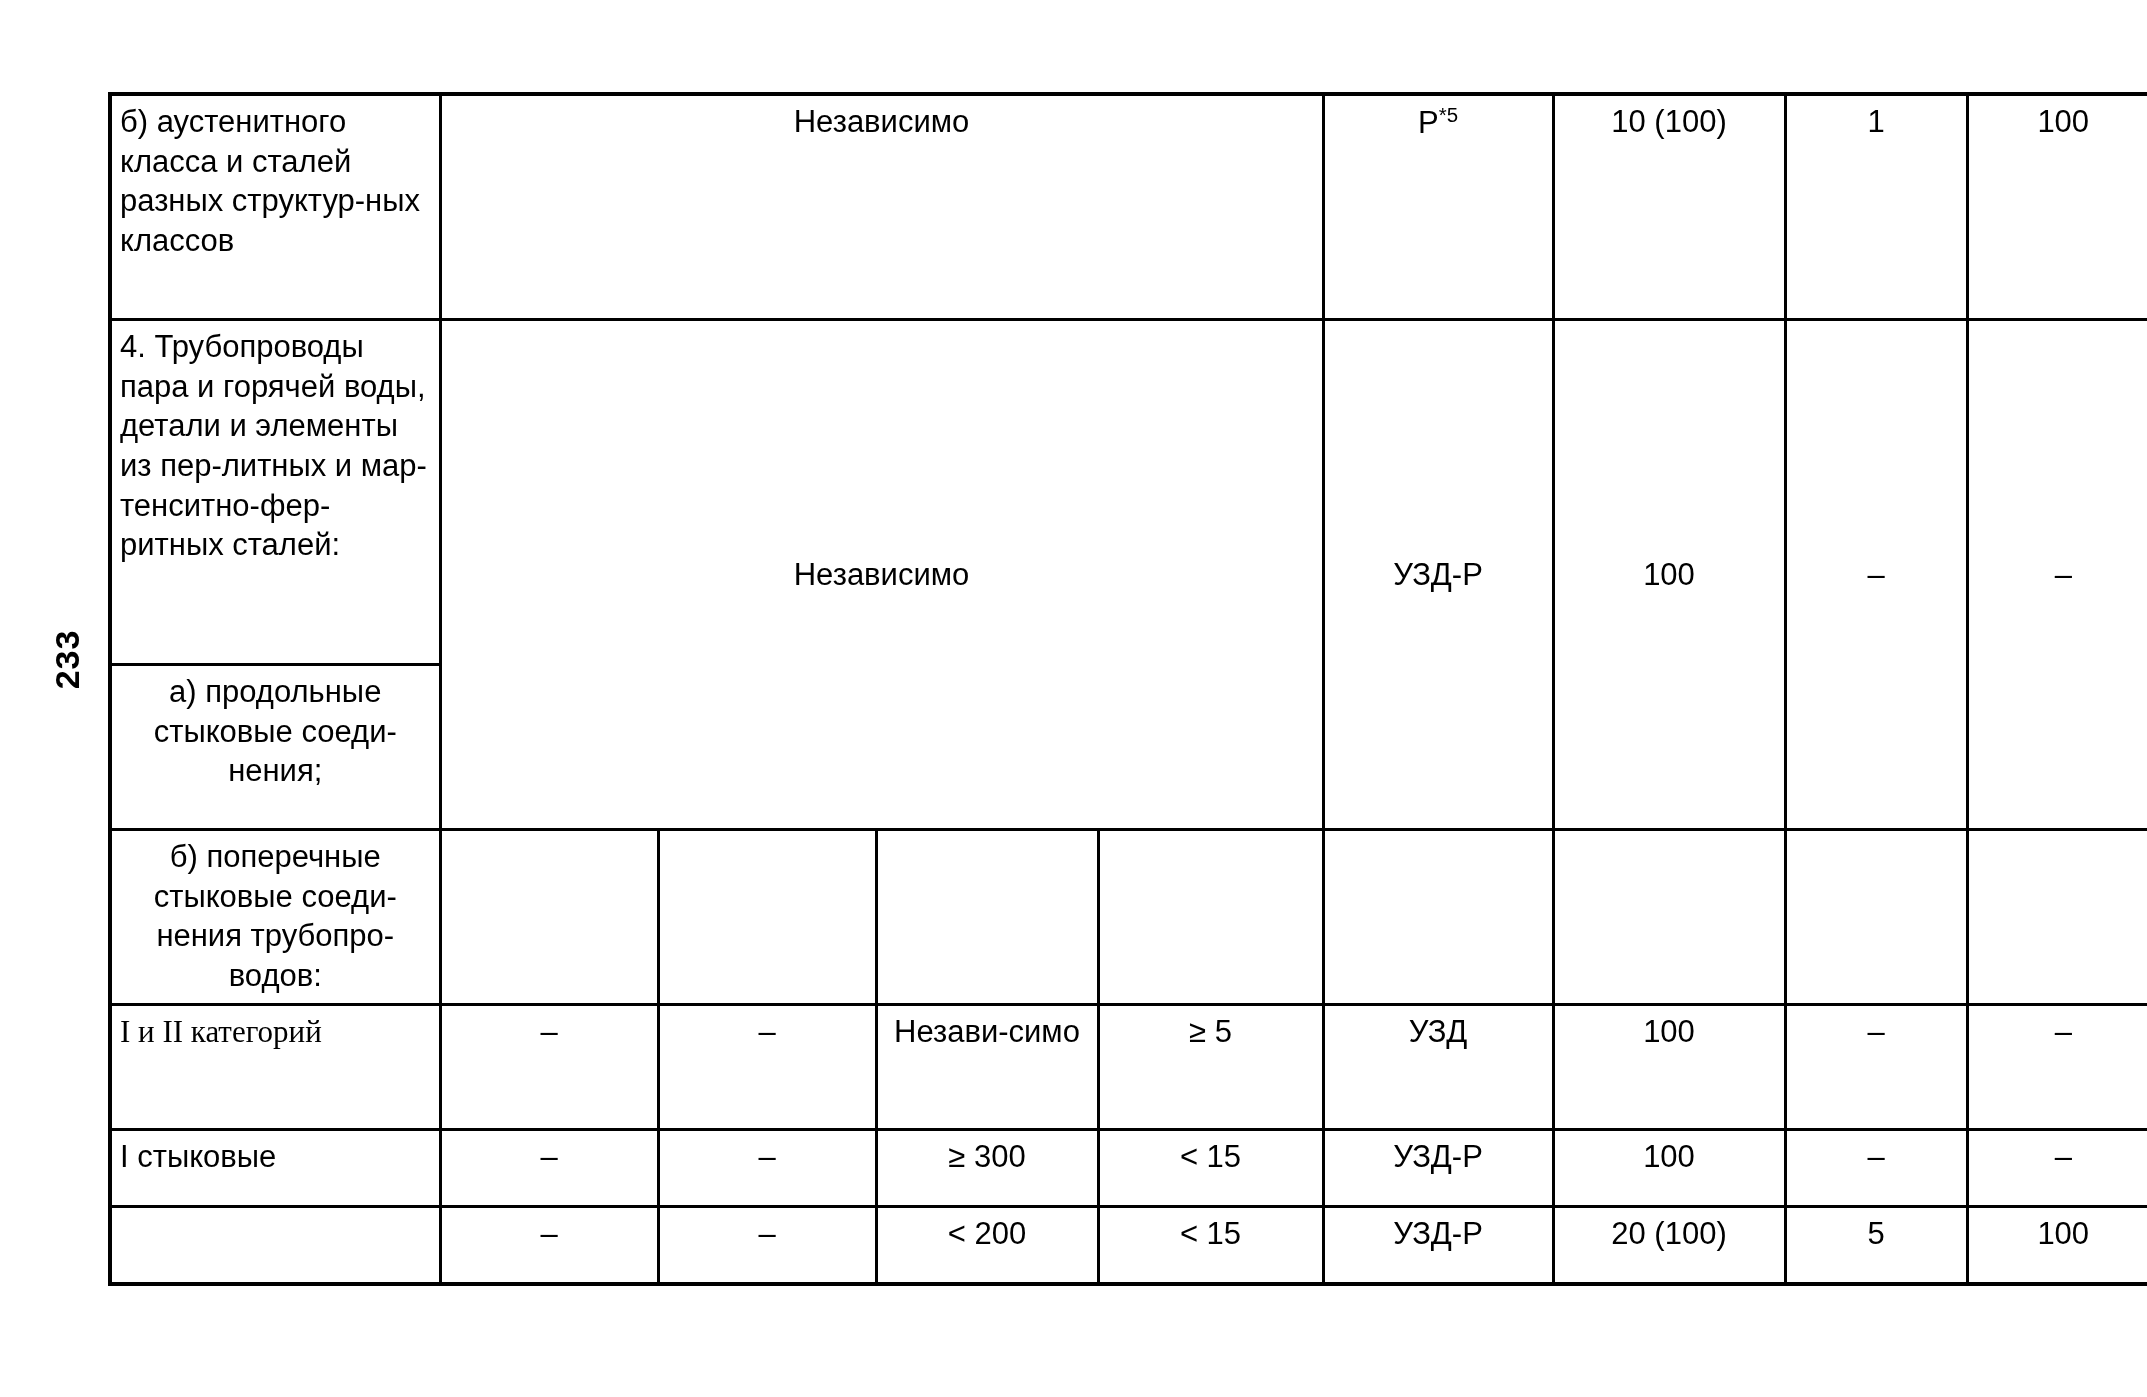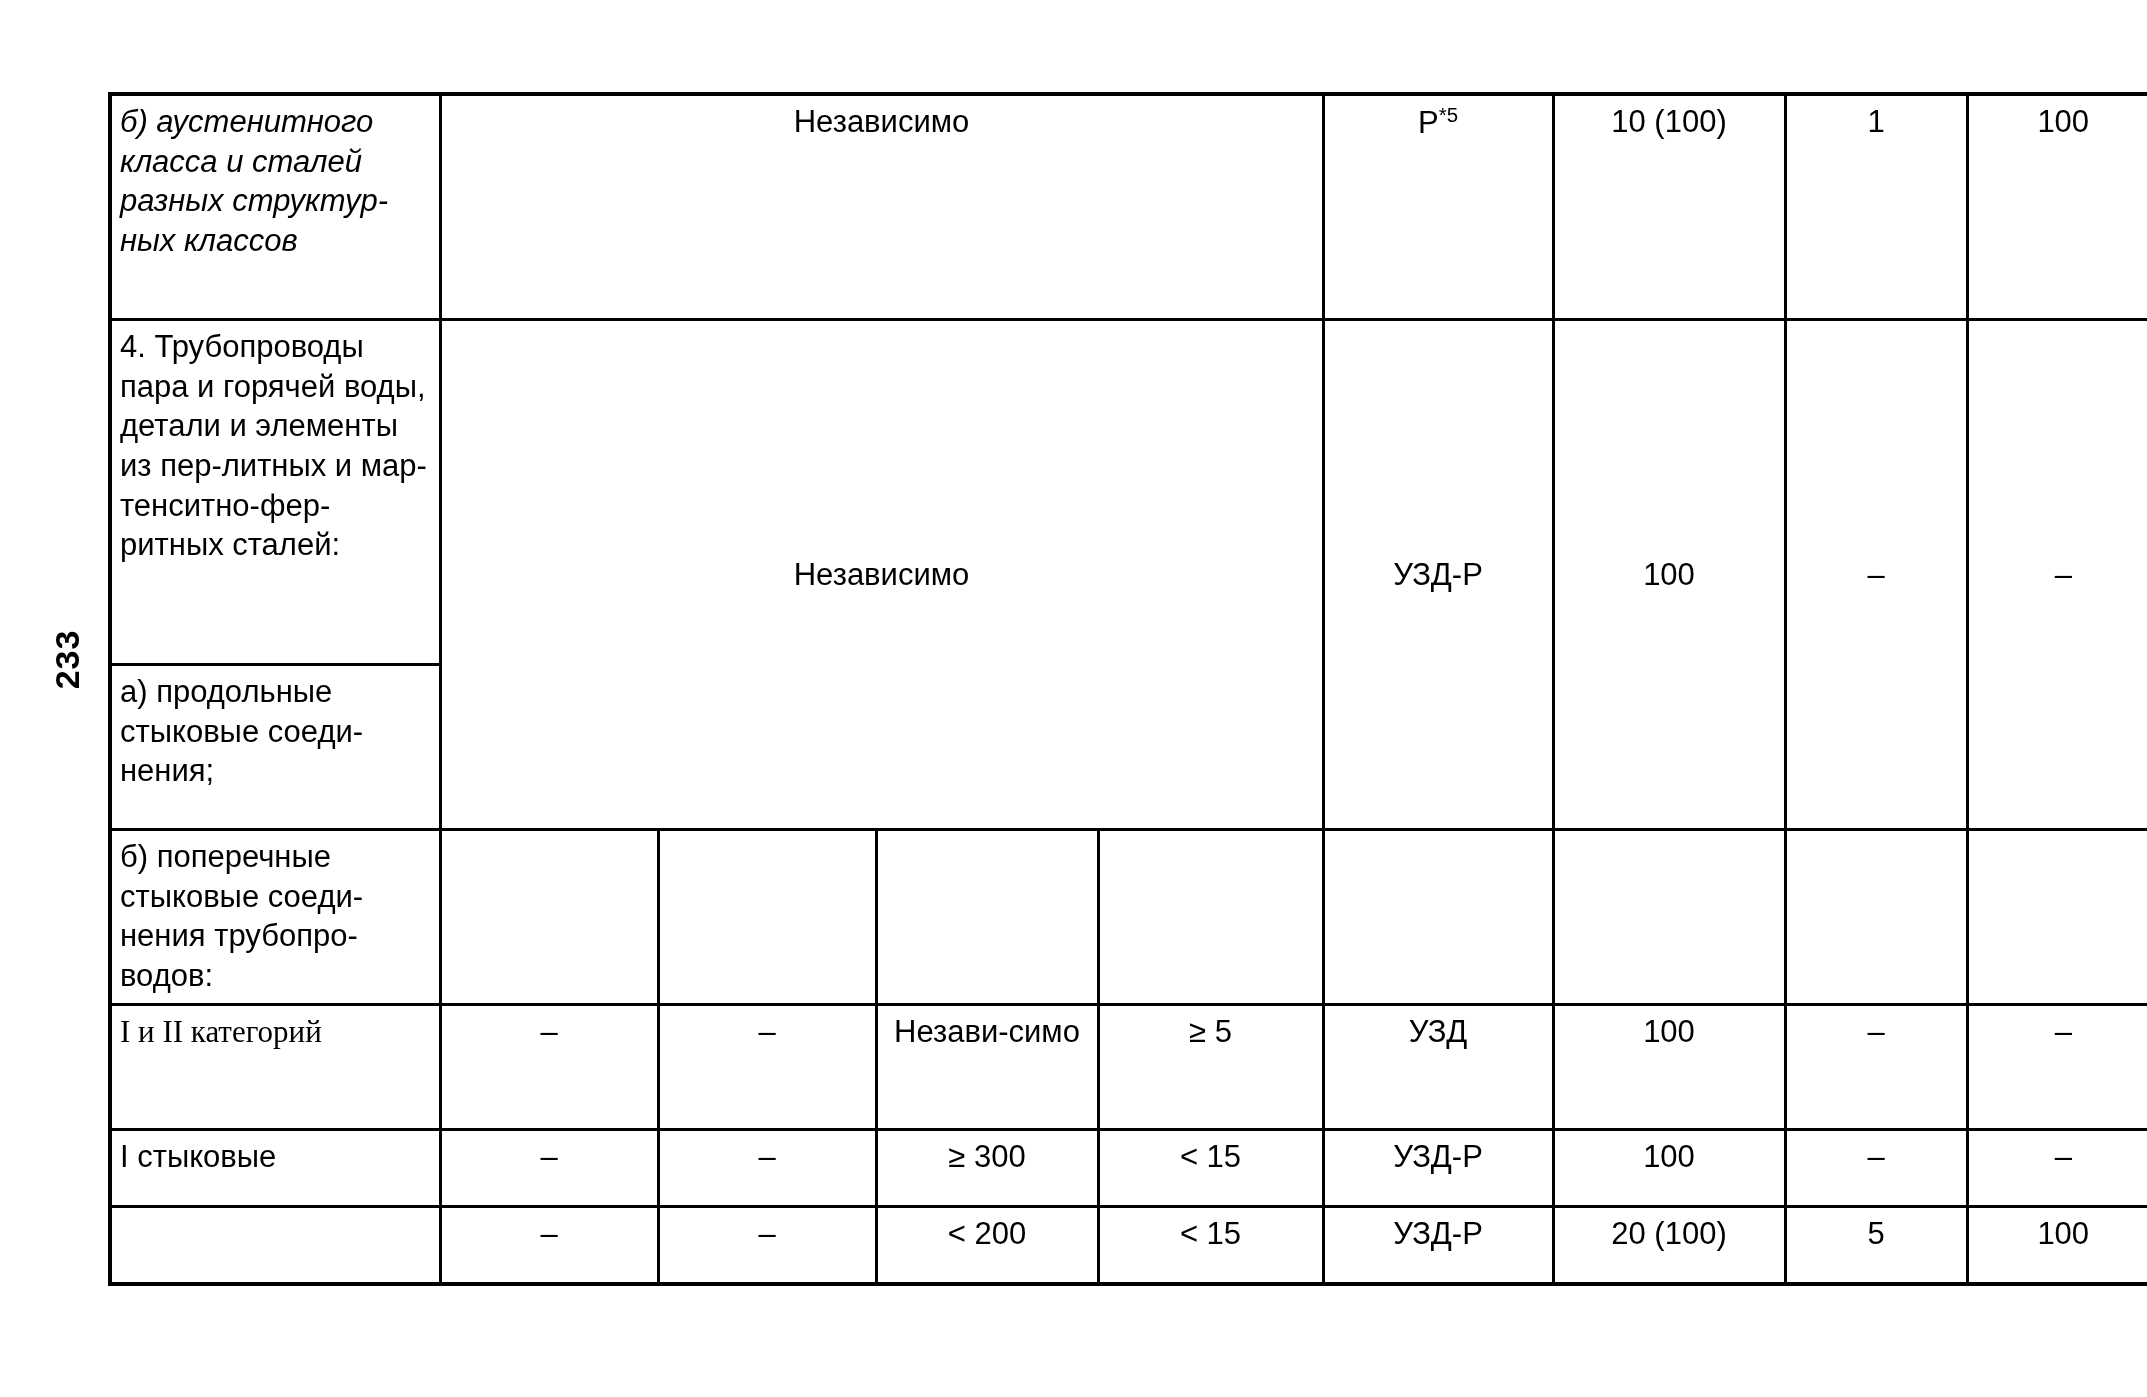--- a/index.html
+++ b/index.html
@@ -67,39 +67,40 @@
   .v-mid {
     vertical-align: middle;
   }
   .v-top {
     vertical-align: top;
   }
   .nowrap { white-space: nowrap; }
 
   .indent {
     padding-left: 34px;
+    text-align: center;
   }
 
   sup.star {
     font-size: 0.66em;
     vertical-align: super;
   }
 
   
   col.col-desc { width: 330px; }
   col.col-a    { width: 218px; }
   col.col-b    { width: 218px; }
   col.col-c    { width: 222px; }
   col.col-d    { width: 225px; }
   col.col-e    { width: 230px; }
   col.col-f    { width: 232px; }
   col.col-g    { width: 182px; }
   col.col-h    { width: 193px; }
 
-  .tall-1 { height: 210px; font-style: italic; }
+  .tall-1 { height: 210px; }
   .tall-2 { height: 330px; }
 </style>
 </head>
 <body>
 
 <div class="page-number">233</div>
 
 <div class="table-wrap">
   <table class="doc-table">
     <colgroup>

